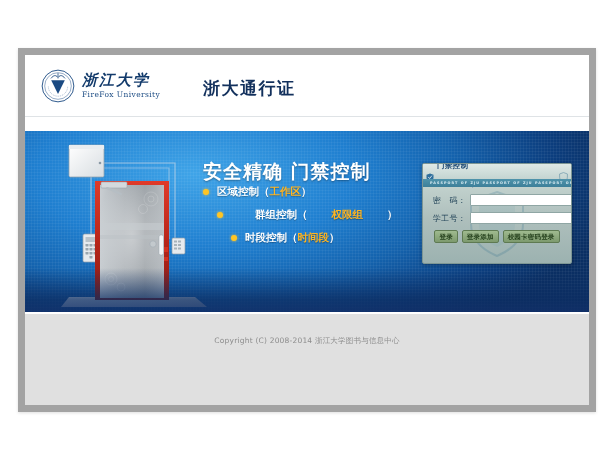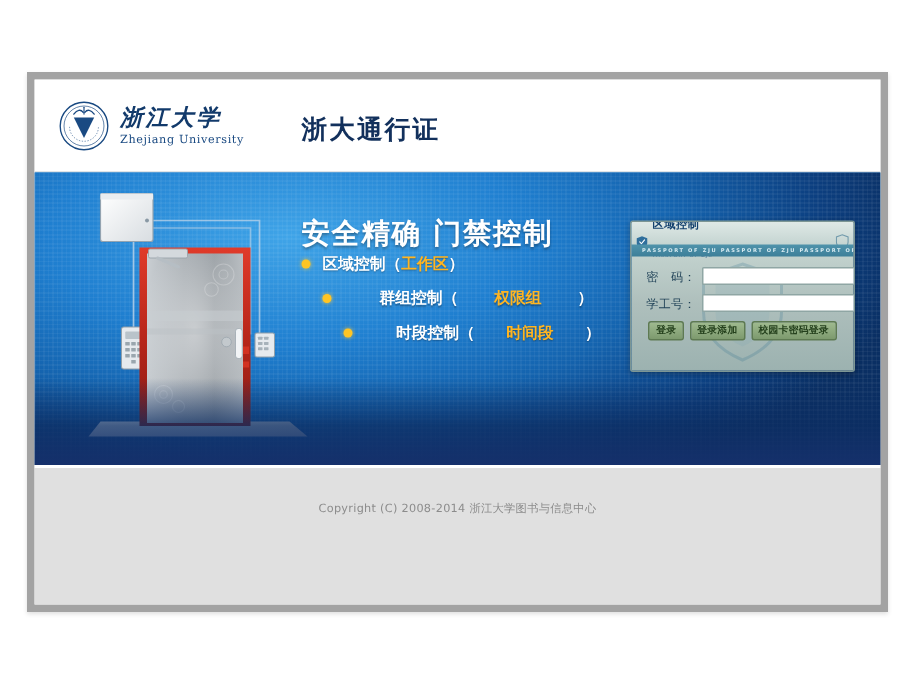--- a/index.html
+++ b/index.html
@@ -20,21 +20,21 @@
   }
 
   
   .card {
     position: absolute;
     left: 18px;
     top: 48px;
     width: 564px;
     height: 350px;
     background: #ffffff;
-    border: 5px solid #a3a3a3;
+    border: 7px solid #a3a3a3;
     box-shadow: 0 1px 3px rgba(0,0,0,0.13);
     overflow: hidden;
   }
 
   
   .header {
     position: absolute;
     left: 0; top: 0;
     width: 564px;
     height: 62px;
@@ -97,21 +97,21 @@
     top: 61px;
     width: 564px;
     height: 1px;
     background: #dfe3e6;
   }
 
   
   .hero {
     position: absolute;
     left: 0;
-    top: 62px;
+    top: 76px;
     width: 564px;
     height: 195px;
     overflow: hidden;
     background:
       radial-gradient(ellipse 420px 190px at 30% 22%, #3fa4e8 0%, #1f7fd0 38%, #1463ae 62%, #0c3f80 85%, #0a2f63 100%),
       linear-gradient(#1372c0, #0b3170);
   }
 
   .hero-bottom-fade {
     position: absolute;
@@ -170,21 +170,21 @@
     align-items: center;
     font-size: 10.5px;
     font-weight: bold;
     color: #ffffff;
     margin-bottom: 9px;
     white-space: nowrap;
     text-shadow: 0 1px 1px rgba(0,0,0,0.3);
   }
 
   .hero-list li.ind1 { margin-left: 14px; gap: 24px; }
-  .hero-list li.ind2 { margin-left: 28px; gap: 21px; }
+  .hero-list li.ind2 { margin-left: 28px; }
 
   .bullet {
     width: 6px;
     height: 6px;
     border-radius: 50%;
     background: #ffc524;
     box-shadow: 0 0 3px rgba(255,200,50,0.85);
     margin-right: 8px;
     flex: 0 0 6px;
   }
@@ -381,21 +381,21 @@
             <circle cx="30" cy="30" r="23.5" fill="none" stroke="#1a4a82" stroke-width="0.8"></circle>
             <path d="M30 20 L42 20 L30 44 L18 20 Z" fill="#1a4a82"></path>
             <path d="M18 16 C22 11, 26 10, 29 14" fill="none" stroke="#1a4a82" stroke-width="1.6" stroke-linecap="round"></path>
             <path d="M42 16 C38 11, 34 10, 31 14" fill="none" stroke="#1a4a82" stroke-width="1.6" stroke-linecap="round"></path>
             <path d="M30 8 L30 16" stroke="#1a4a82" stroke-width="1.4" stroke-linecap="round"></path>
             <path d="M13 31 A17 17 0 0 0 47 31" fill="none" stroke="#1a4a82" stroke-width="0.7" stroke-dasharray="1.6 1.8"></path>
           </svg>
         </span>
         <span class="logo-text">
           <span class="logo-cn">浙江大学</span>
-          <span class="logo-en">Zhejiang University</span>
+          <span class="logo-en">FireFox University</span>
         </span>
       </div>
       <div class="platform-title">浙大通行证</div>
       <div class="header-rule"></div>
     </div>
 
     <div class="hero">
       <div class="hero-grid"></div>
 
       <div class="illus">
@@ -521,21 +521,21 @@
         </span>
 
         <div class="lp-top">
           <span class="lp-shield-sm">
             <svg viewBox="0 0 16 18" width="8" height="9" aria-hidden="true">
               <path d="M8 1 L15 3.5 V9.5 C15 13.8 11.8 16.2 8 17.5 C4.2 16.2 1 13.8 1 9.5 V3.5 Z" fill="#2f6f9c"></path>
               <path d="M5 8.5 L7.2 11 L11.4 5.8" fill="none" stroke="#ffffff" stroke-width="1.5" stroke-linecap="round" stroke-linejoin="round"></path>
             </svg>
           </span>
           <span>
-            <span class="lp-title">区域控制</span><br>
+            <span class="lp-title">门禁控制</span><br>
             <span class="lp-subtitle">PASSPORT OF ZJU</span>
           </span>
           <span class="lp-shield-right">
             <svg viewBox="0 0 16 18" width="9" height="10" aria-hidden="true">
               <path d="M8 1 L15 3.5 V9.5 C15 13.8 11.8 16.2 8 17.5 C4.2 16.2 1 13.8 1 9.5 V3.5 Z" fill="none" stroke="#35708f" stroke-width="1.3"></path>
             </svg>
           </span>
         </div>
 
         <div class="lp-strip">

